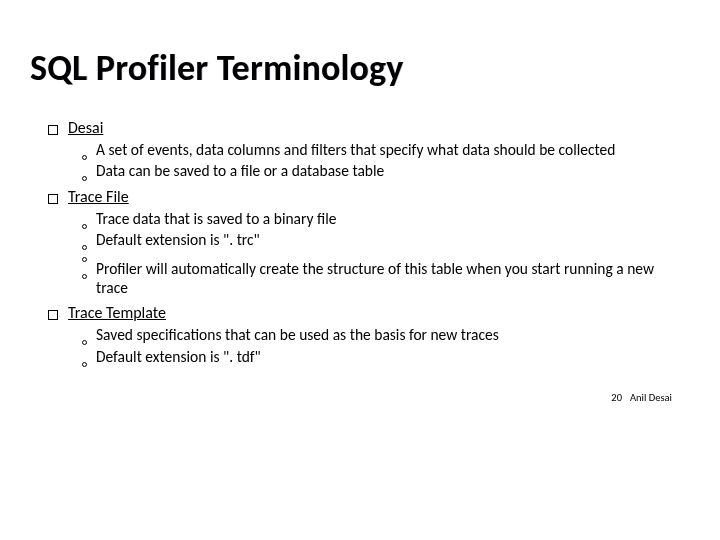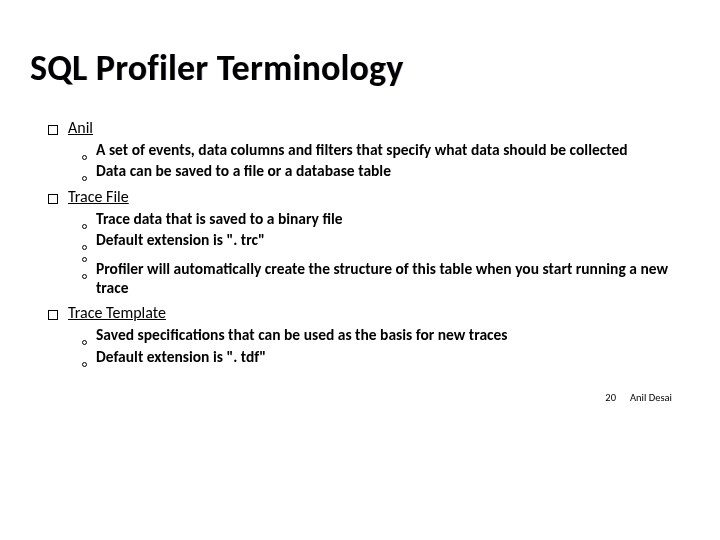--- a/index.html
+++ b/index.html
@@ -79,48 +79,47 @@
     border: 1px solid #000;
     border-radius: 50%;
     box-sizing: border-box;
     margin-right: 9px;
     flex: none;
     position: relative;
     top: 5px;
   }
   .lvl2-text {
     font-size: 15.5px;
-    font-weight: bold;
   }
   .footer {
     position: absolute;
     right: 48px;
     bottom: 24px;
     font-size: 10.5px;
     display: flex;
     align-items: center;
-    gap: 14px;
+    gap: 8px;
   }
   .pagenum { font-weight: 400; }
 </style>
 </head>
 <body>
 
 <div class="slide">
 
   <div class="title">
     <span class="shadow">SQL Profiler Terminology</span>
     <span class="front">SQL Profiler Terminology</span>
   </div>
 
   <div class="content">
 
     <div class="lvl1">
       <span class="box"></span>
-      <span class="lvl1-text">Anil</span>
+      <span class="lvl1-text">Desai</span>
     </div>
     <div class="lvl2">
       <span class="circ"></span>
       <span class="lvl2-text">A set of events, data columns and filters that specify what data should be collected</span>
     </div>
     <div class="lvl2">
       <span class="circ"></span>
       <span class="lvl2-text">Data can be saved to a file or a database table</span>
     </div>
 

